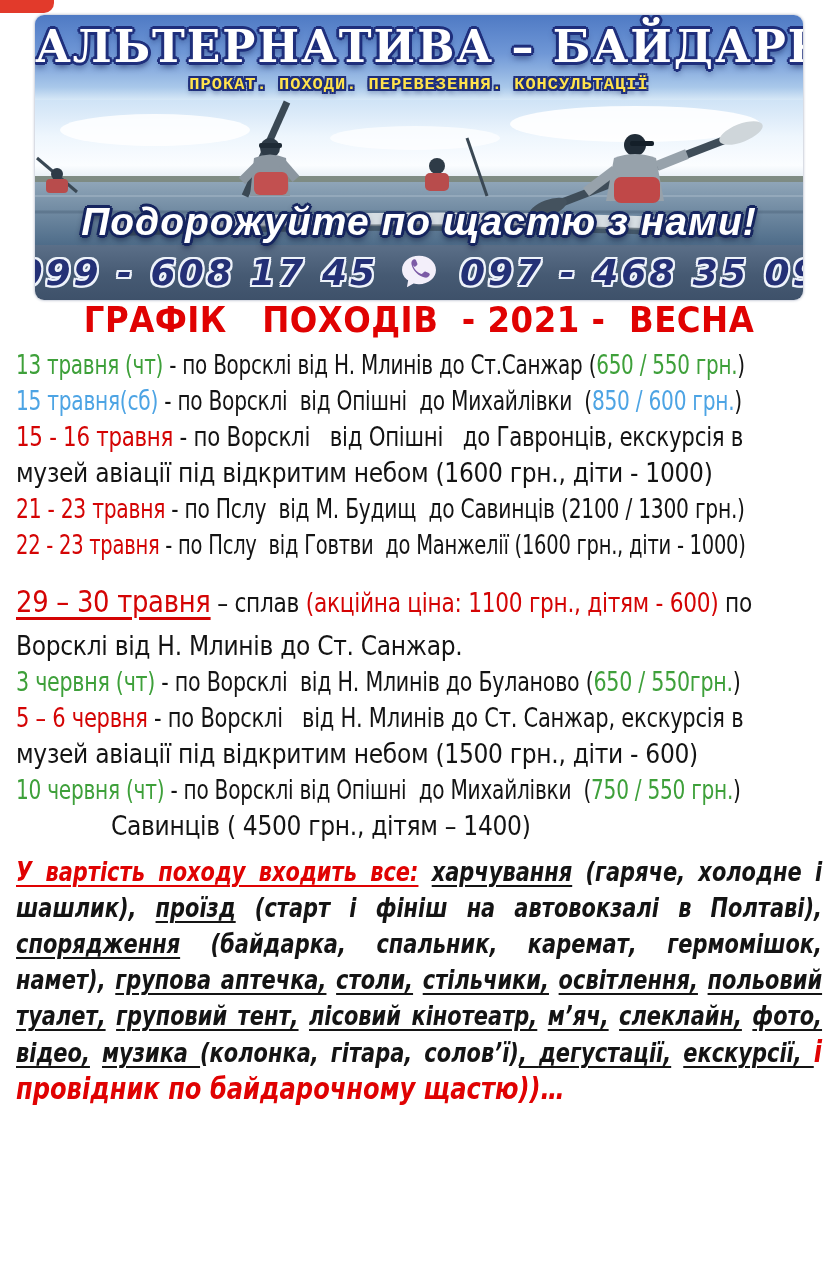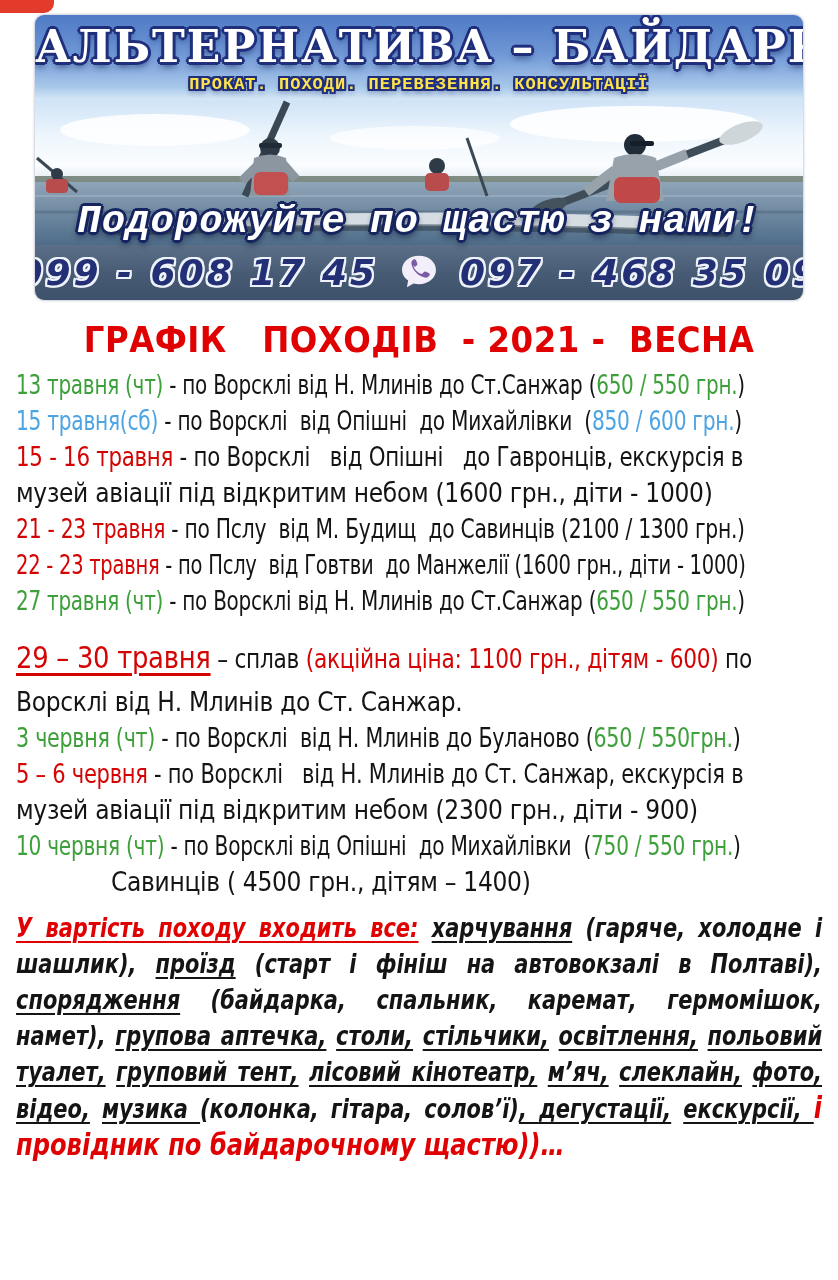--- a/index.html
+++ b/index.html
@@ -18,33 +18,33 @@
          font-size:44px;line-height:46px;color:#ffffff;letter-spacing:2px;white-space:pre;
          text-shadow:-2px -2px 0 #1f2f7c,2px -2px 0 #1f2f7c,-2px 2px 0 #1f2f7c,2px 2px 0 #1f2f7c,
                      -3px 0 0 #1f2f7c,3px 0 0 #1f2f7c,0 -3px 0 #1f2f7c,0 3px 0 #1f2f7c,0 5px 6px rgba(10,20,70,.55);}
   .subtitle{font-weight:bold;font-size:17px;line-height:30px;color:#ffe34d;letter-spacing:1px;white-space:pre;
          text-shadow:-2px -2px 0 #1f2f7c,2px -2px 0 #1f2f7c,-2px 2px 0 #1f2f7c,2px 2px 0 #1f2f7c,
                      -2px 0 0 #1f2f7c,2px 0 0 #1f2f7c,0 -2px 0 #1f2f7c,0 2px 0 #1f2f7c,0 4px 5px rgba(10,20,70,.5);font-family:Liberation Mono, monospace;}
   .photo{position:relative;height:145px;
          background:linear-gradient(180deg,#cfe3f6 0%,#eef6fd 25%,#fbfdff 45%,#e2ebf2 56%);}
   .photo svg{position:absolute;inset:0;width:100%;height:100%;display:block;}
   .slogan{position:absolute;left:0;right:0;bottom:0;text-align:center;
-          font-family:Liberation Mono, monospace;font-style:italic;font-weight:bold;
+          font-family:Liberation Sans, sans-serif;font-style:italic;font-weight:bold;
           font-size:39px;line-height:46px;color:#ffffff;letter-spacing:1px;
           text-shadow:-2px -2px 0 #16255f,2px -2px 0 #16255f,-2px 2px 0 #16255f,2px 2px 0 #16255f,
                       -3px 0 0 #16255f,3px 0 0 #16255f,0 -3px 0 #16255f,0 3px 0 #16255f,0 4px 7px rgba(5,12,45,.85);}
   .phones{height:55px;display:flex;align-items:center;justify-content:center;gap:20px;
           background:linear-gradient(180deg,#5b6f88 0%,#465a73 55%,#3e516a 100%);}
   .phone{font-style:italic;font-weight:bold;font-size:36px;letter-spacing:3px;color:#243076;white-space:pre;
          text-shadow:-2px -2px 0 #eef3fa,2px -2px 0 #eef3fa,-2px 2px 0 #eef3fa,2px 2px 0 #eef3fa,
                      -2px 0 0 #eef3fa,2px 0 0 #eef3fa,0 -2px 0 #eef3fa,0 2px 0 #eef3fa;}
   .viber{width:42px;height:42px;flex:0 0 auto;display:inline-block;}
 
   
-  .heading{margin-top:20px;height:40px;line-height:40px;text-align:center;font-weight:bold;
+  .heading{height:40px;line-height:40px;text-align:center;font-weight:bold;
            font-size:36px;color:#e00202;white-space:pre;letter-spacing:.5px;font-stretch:condensed;}
 
   
   .schedule{margin:7px 0 0 16px;width:806px;font-weight:normal;font-size:26px;
             font-stretch:condensed;letter-spacing:-.3px;}
   .line{line-height:36px;text-align:left;}
   .line .wrap{display:inline-block;white-space:pre;transform-origin:left center;}
   .line.center{text-align:left;}
   .line.center .wrap{transform-origin:center center;}
   .line.indent{padding-left:95px;}
@@ -128,23 +128,22 @@
 
 <div class="heading">ГРАФІК   ПОХОДІВ  - 2021 -  ВЕСНА</div>
 
 <div class="schedule">
     <div class="line left"><span class="wrap" style="transform: scaleX(0.8549);"><span class="seg-g">13 травня (чт)</span><span class="seg-k"> - по Ворсклі від Н. Млинів до Ст.Санжар (</span><span class="seg-g">650 / 550 грн.</span><span class="seg-k">)</span></span></div>
     <div class="line left"><span class="wrap" style="transform: scaleX(0.8621);"><span class="seg-b">15 травня(сб)</span><span class="seg-k"> - по Ворсклі  від Опішні  до Михайлівки  (</span><span class="seg-b">850 / 600 грн.</span><span class="seg-k">)</span></span></div>
     <div class="line left"><span class="wrap" style="transform: scaleX(0.9132);"><span class="seg-r">15 - 16 травня</span><span class="seg-k"> - по Ворсклі   від Опішні   до Гавронців, екскурсія в</span></span></div>
     <div class="line center"><span class="wrap"><span class="seg-k">музей авіації під відкритим небом (1600 грн., діти - 1000)</span></span></div>
     <div class="line left"><span class="wrap" style="transform: scaleX(0.867);"><span class="seg-r">21 - 23 травня</span><span class="seg-k"> - по Пслу  від М. Будищ  до Савинців (2100 / 1300 грн.)</span></span></div>
     <div class="line left"><span class="wrap" style="transform: scaleX(0.8339);"><span class="seg-r">22 - 23 травня</span><span class="seg-k"> - по Пслу  від Говтви  до Манжелії (1600 грн., діти - 1000)</span></span></div>
-    <div class="line left"><span class="wrap" style="transform: scaleX(0.8549);"><span class="seg-g">27 травня (чт)</span><span class="seg-k"> - по Ворсклі від Н. Млинів до Ст.Санжар (</span><span class="seg-g">650 / 550 грн.</span><span class="seg-k">)</span></span></div>
     <div class="line left big"><span class="wrap" style="transform: scaleX(0.9277);"><span class="seg-rubig">29 – 30 травня</span><span class="seg-k"> – сплав </span><span class="seg-r">(акційна ціна: 1100 грн., дітям - 600)</span><span class="seg-k"> по</span></span></div>
     <div class="line center"><span class="wrap"><span class="seg-k">Ворсклі від Н. Млинів до Ст. Санжар.</span></span></div>
     <div class="line left"><span class="wrap" style="transform: scaleX(0.8816);"><span class="seg-g">3 червня (чт)</span><span class="seg-k"> - по Ворсклі  від Н. Млинів до Буланово (</span><span class="seg-g">650 / 550грн.</span><span class="seg-k">)</span></span></div>
     <div class="line left"><span class="wrap" style="transform: scaleX(0.8999);"><span class="seg-r">5 – 6 червня</span><span class="seg-k"> - по Ворсклі   від Н. Млинів до Ст. Санжар, екскурсія в</span></span></div>
-    <div class="line center"><span class="wrap"><span class="seg-k">музей авіації під відкритим небом (2300 грн., діти - 900)</span></span></div>
+    <div class="line center"><span class="wrap"><span class="seg-k">музей авіації під відкритим небом (1500 грн., діти - 600)</span></span></div>
     <div class="line left"><span class="wrap" style="transform: scaleX(0.8602);"><span class="seg-g">10 червня (чт)</span><span class="seg-k"> - по Ворсклі від Опішні  до Михайлівки  (</span><span class="seg-g">750 / 550 грн.</span><span class="seg-k">)</span></span></div>
     <div class="line indent"><span class="wrap"><span class="seg-k">Савинців ( 4500 грн., дітям – 1400)</span></span></div>
   </div>
 
 <div class="footer"><span class="f-ru">У вартість походу входить все:</span><span class="f-p">  </span><span class="f-u">харчування</span><span class="f-p"> (гаряче, холодне і шашлик), </span><span class="f-u">проїзд</span><span class="f-p"> (старт і фініш на автовокзалі в Полтаві), </span><span class="f-u">спорядження</span><span class="f-p">  (байдарка, спальник, каремат, гермомішок, намет), </span><span class="f-u">групова аптечка,</span><span class="f-p"> </span><span class="f-u">столи,</span><span class="f-p"> </span><span class="f-u">стільчики,</span><span class="f-p"> </span><span class="f-u">освітлення,</span><span class="f-p"> </span><span class="f-u">польовий туалет,</span><span class="f-p"> </span><span class="f-u">груповий тент,</span><span class="f-p">  </span><span class="f-u">лісовий кінотеатр,</span><span class="f-p"> </span><span class="f-u">м’яч,</span><span class="f-p"> </span><span class="f-u">слеклайн,</span><span class="f-p"> </span><span class="f-u">фото,</span><span class="f-p"> </span><span class="f-u">відео,</span><span class="f-p"> </span><span class="f-u">музика </span><span class="f-p">(колонка, гітара, солов’ї)</span><span class="f-u">, </span><span class="f-p"> </span><span class="f-u">дегустації,</span><span class="f-p"> </span><span class="f-u">екскурсії, </span><span class="f-p"> </span><span class="f-rb">і провідник по байдарочному щастю))…</span></div>
 
 </body></html>

